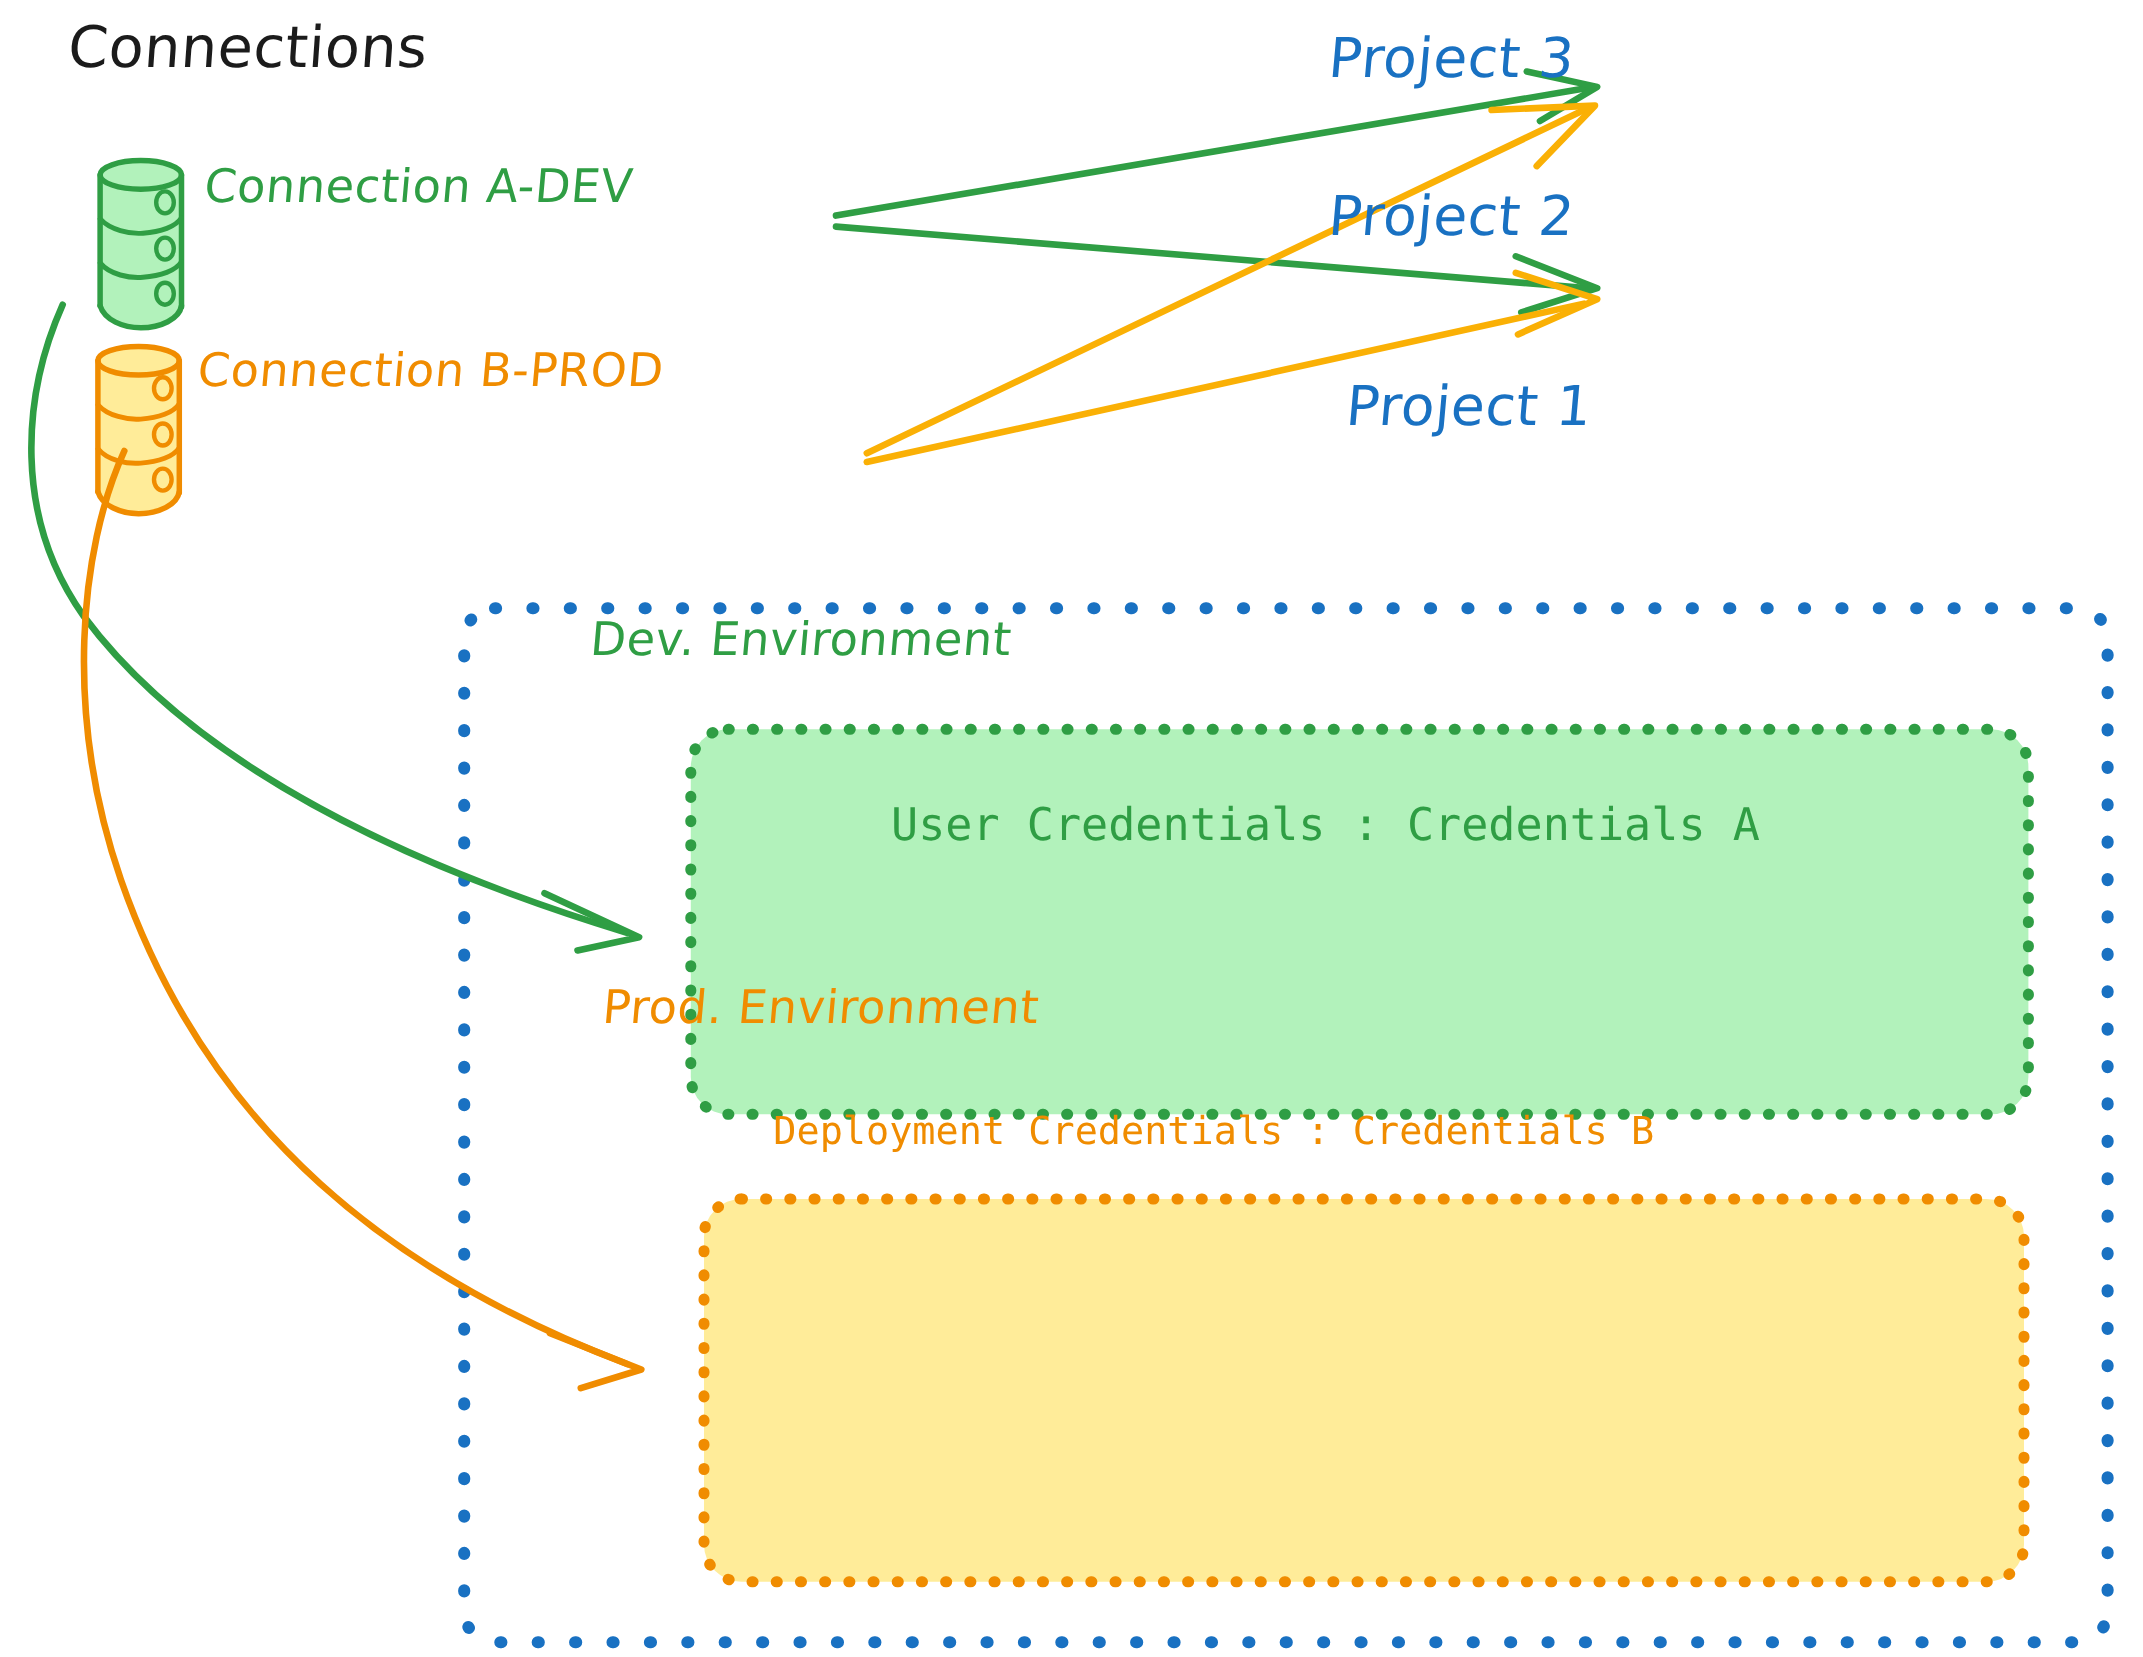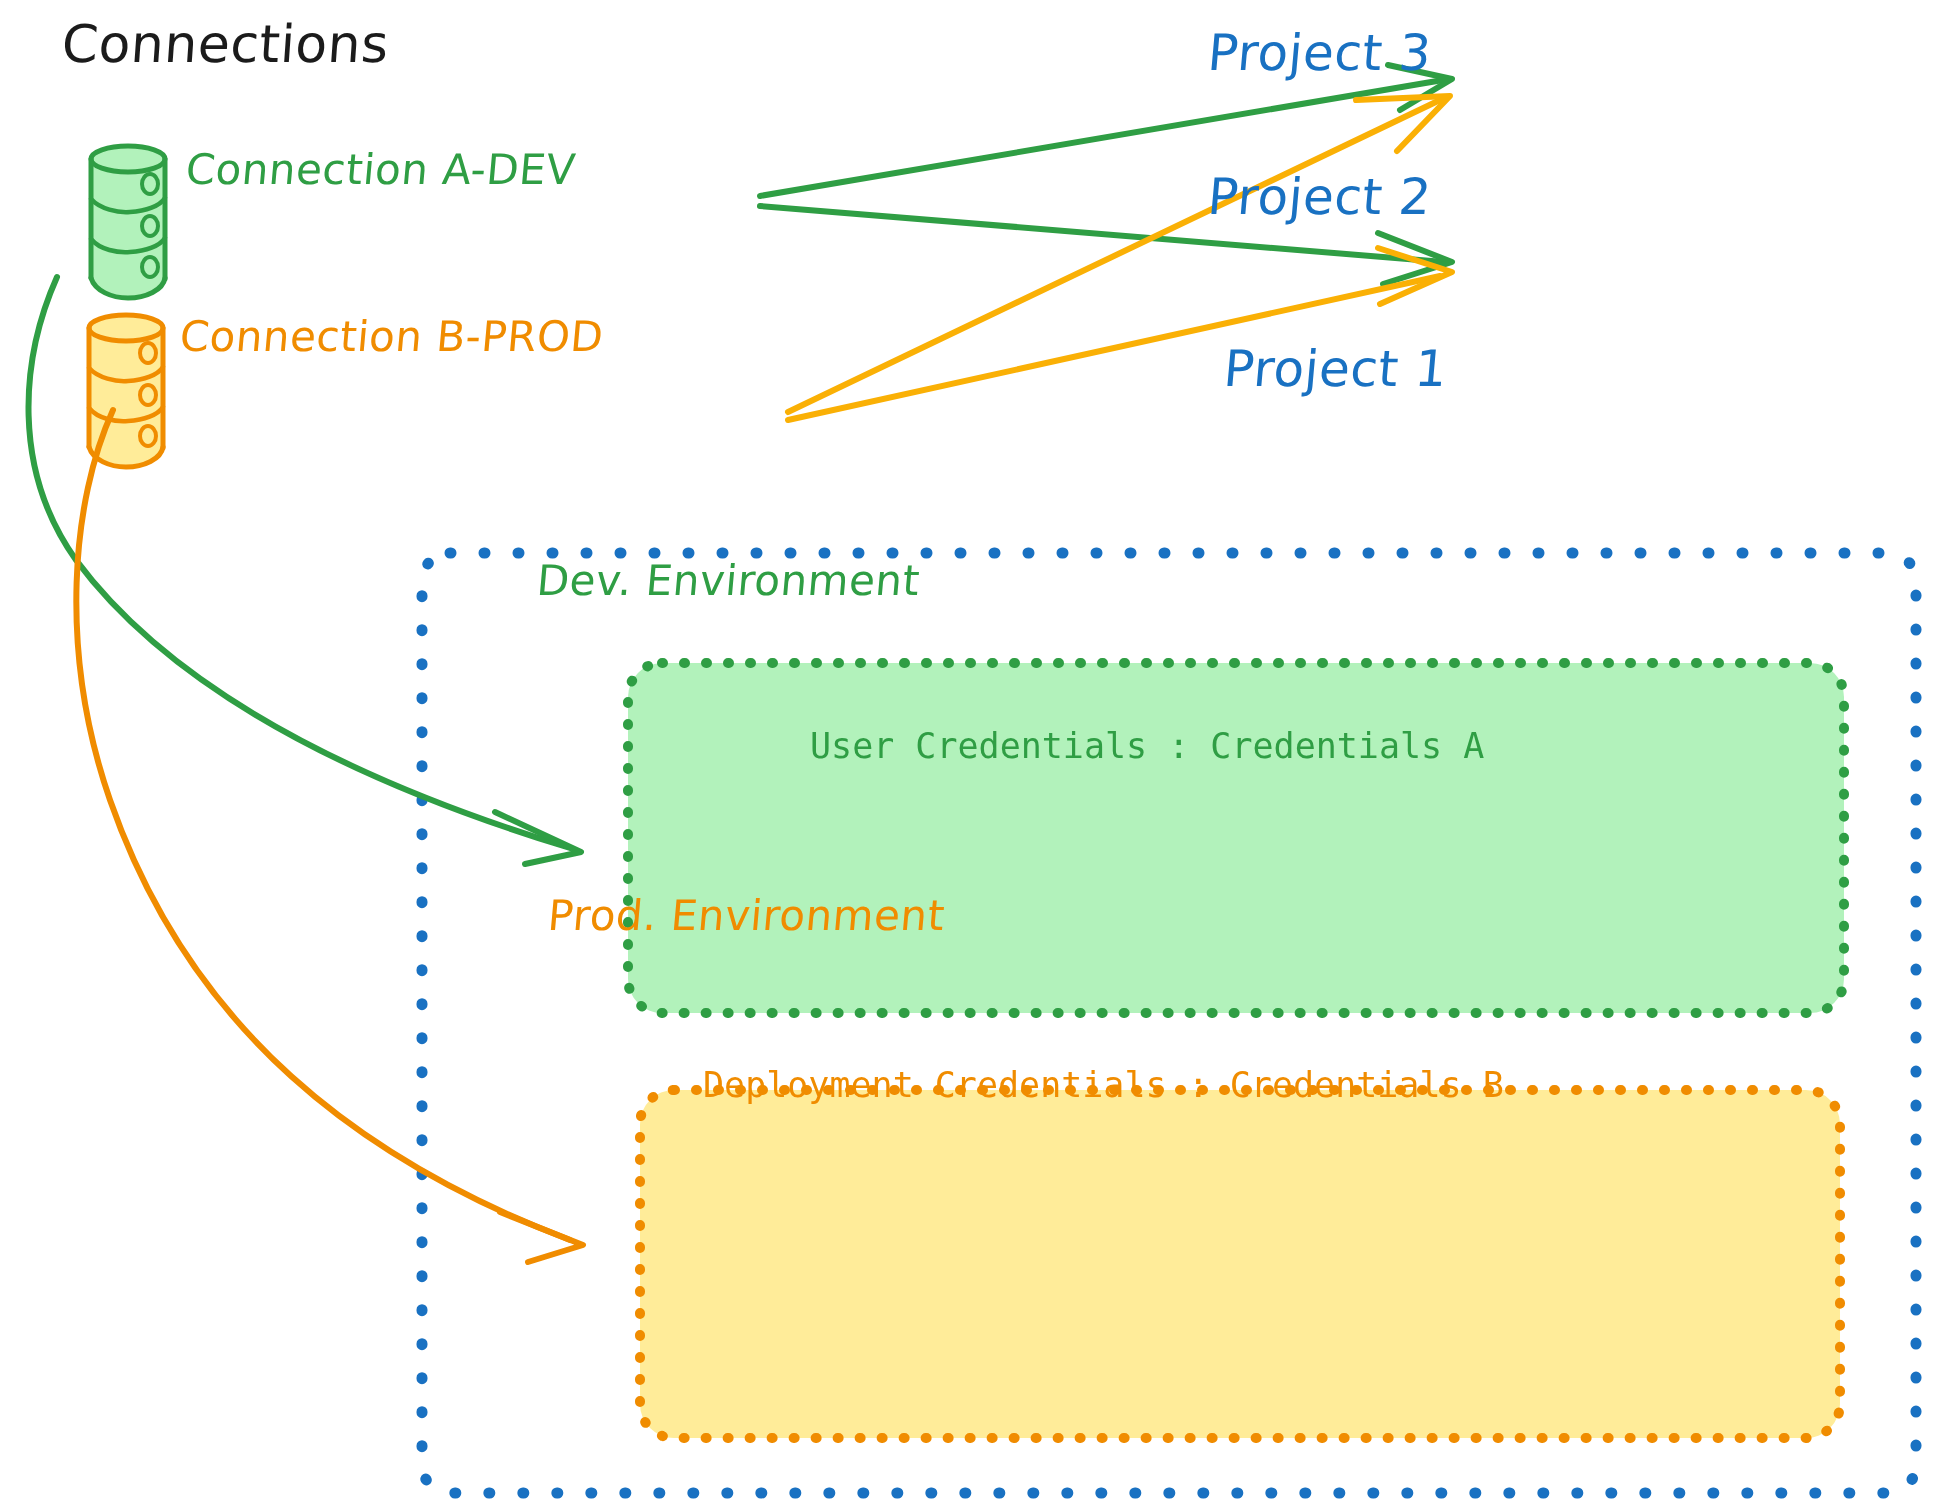--- a/index.html
+++ b/index.html
@@ -86,26 +86,26 @@
   #label-prod-env {
     left: 548px;
     top: 891px;
     font-size: 42px;
     color: #f08c00;
     transform: skewX(-5deg);
   }
   #label-dev-creds {
     left: 810px;
     top: 726px;
-    font-size: 35px;
+    font-size: 41px;
     color: #2f9e44;
   }
   #label-prod-creds {
     left: 703px;
-    top: 1065px;
+    top: 1009px;
     font-size: 35px;
     color: #f08c00;
   }
 </style>
 </head>
 <body>
 
 <div id="canvas">
 
   <svg id="svg-layer" viewBox="0 0 1948 1506">

